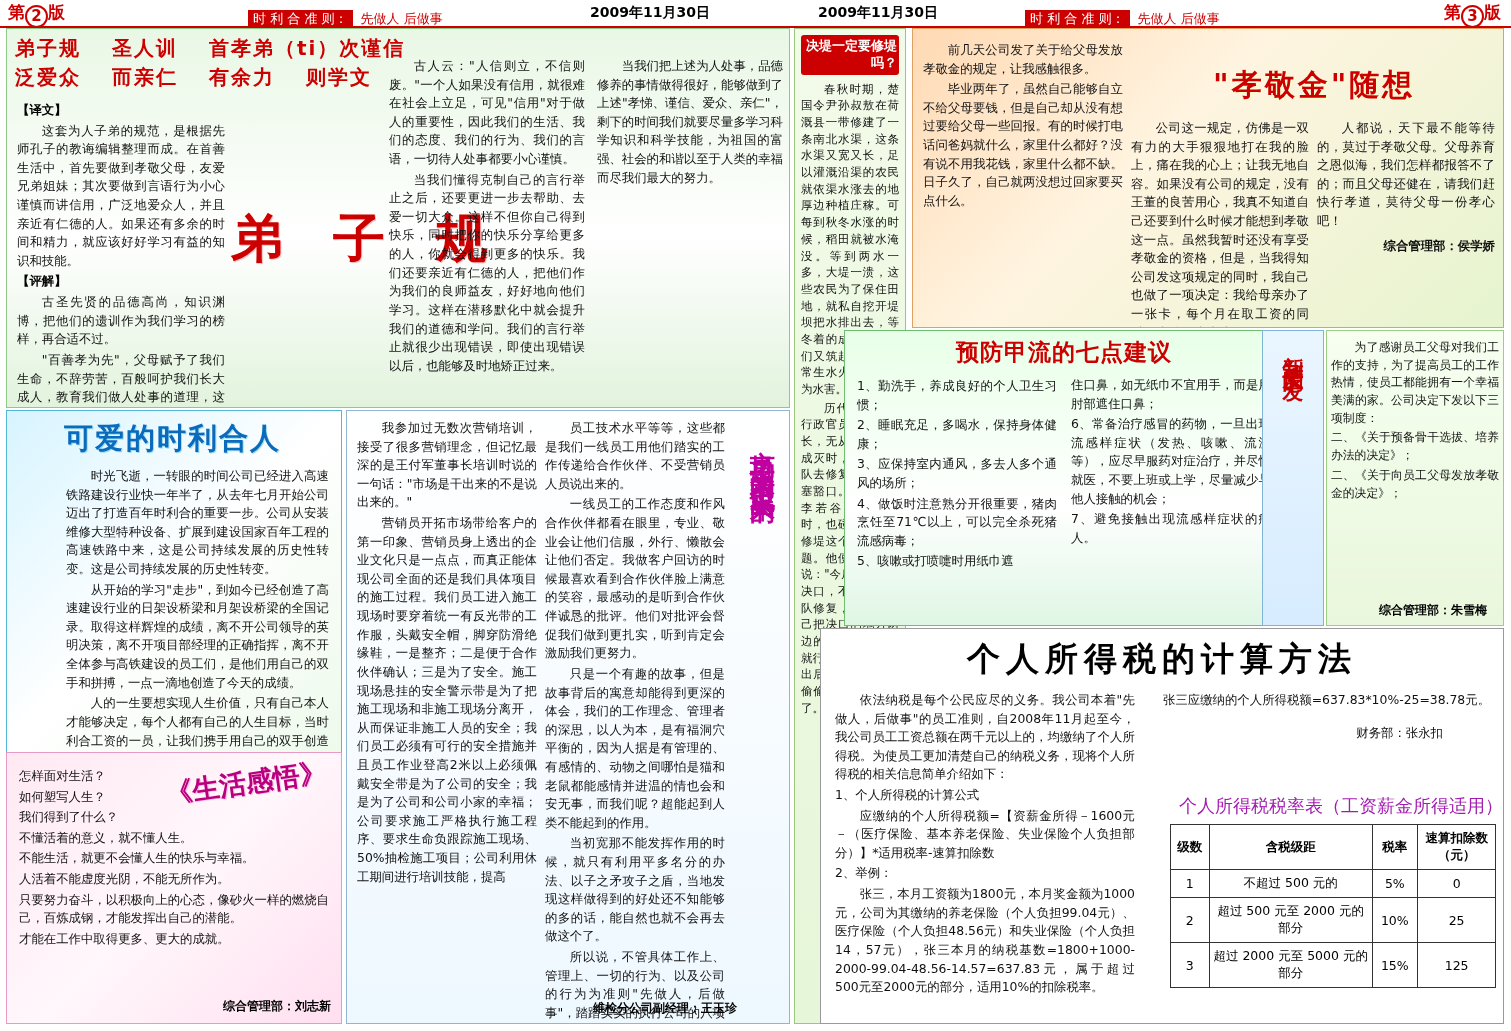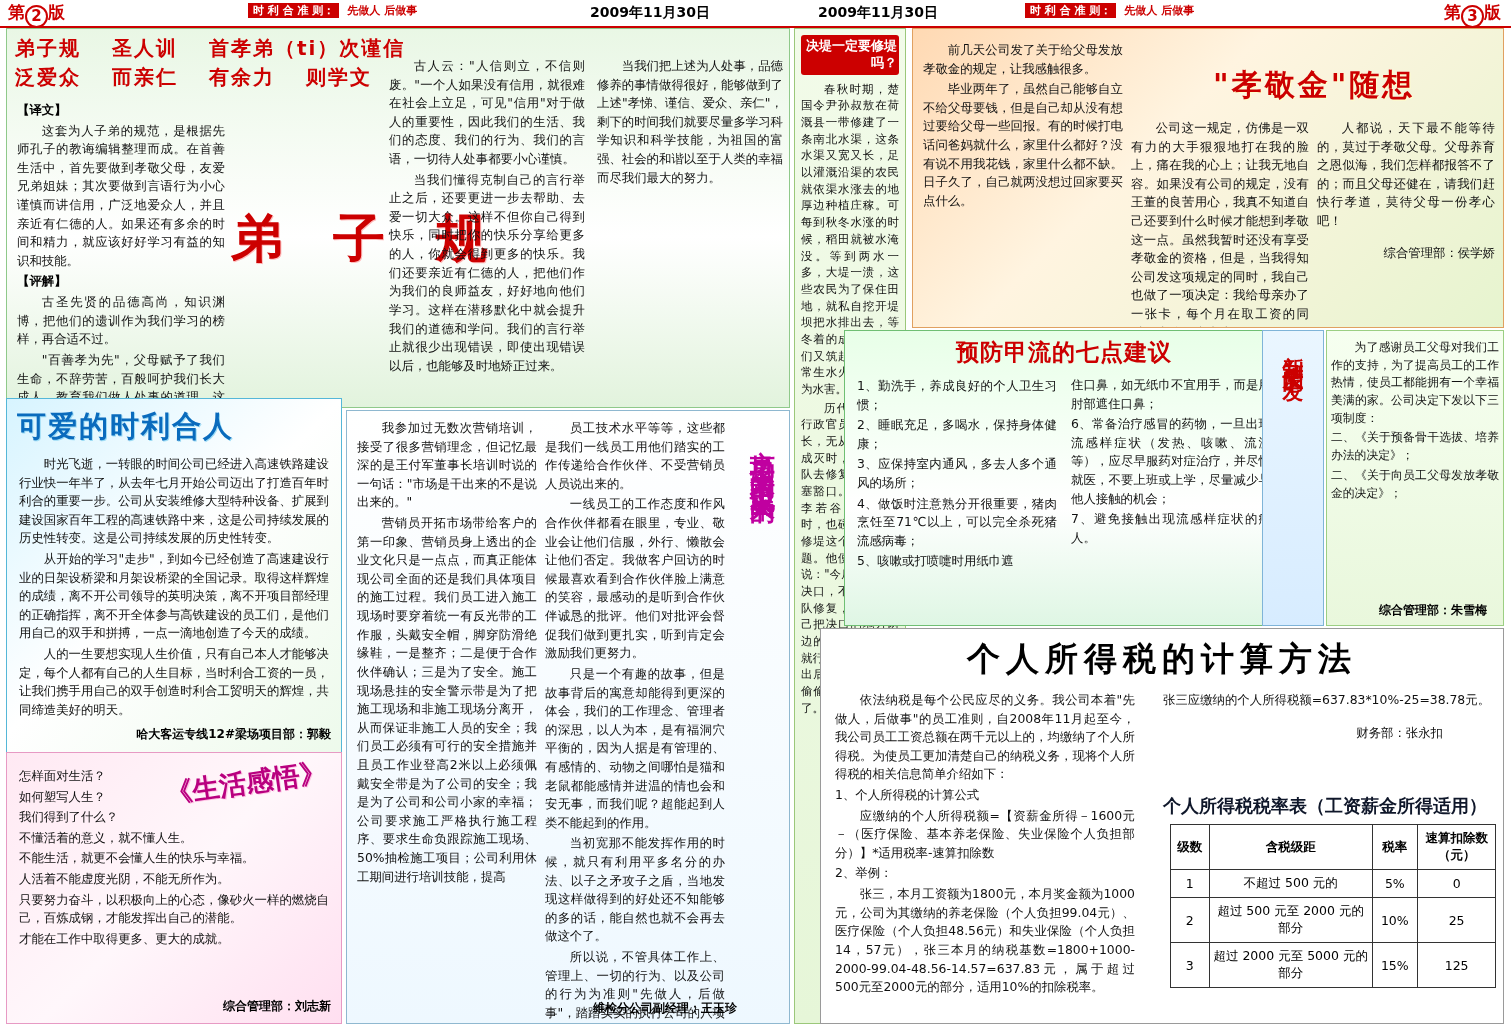--- a/index.html
+++ b/index.html
@@ -5,39 +5,39 @@
   html,body{margin:0;padding:0;background:#fff;}
   body{width:1511px;height:1031px;font-family:"DejaVu Sans","Liberation Sans",sans-serif;overflow:hidden;}
   .page{position:relative;width:1511px;height:1031px;}
 
   
   .topbar{position:absolute;top:0;height:26px;background:#fff;border-bottom:2px solid #c00;}
   .topbar-left{left:0;width:800px;}
   .topbar-right{left:800px;width:711px;}
   .pgnum{position:absolute;top:1px;font-size:17px;font-weight:bold;color:#c00;}
   .pgnum .circle{display:inline-block;border:2px solid #c00;border-radius:50%;width:19px;height:19px;line-height:19px;text-align:center;font-size:15px;vertical-align:-3px;}
-  .motto{position:absolute;top:3px;font-size:11px;font-weight:bold;}
+  .motto{position:absolute;top:10px;font-size:13px;font-weight:normal;}
   .motto .k{background:#c00;color:#fff;padding:1px 5px;}
   .motto .v{color:#c00;padding-left:8px;}
   .dateline{position:absolute;top:4px;font-size:14px;font-weight:bold;color:#000;}
 
   
   .blk{position:absolute;box-sizing:border-box;overflow:hidden;}
   .ztxt{font-family:"DejaVu Sans","Liberation Sans",sans-serif;font-size:12.4px;line-height:1.5;color:#111;text-align:justify;}
   .ztxt p{margin:0 0 2px 0;text-indent:2em;}
 
   
   #dizigui{left:6px;top:28px;width:784px;height:380px;background:linear-gradient(180deg,#e9f7e5 0%,#ffffff 55%,#e2f3dd 100%);border:1px solid #8fc98a;}
   .dzg-head{color:#c00;font-weight:bold;font-size:20px;letter-spacing:2px;padding:6px 8px 2px 8px;}
   .dzg-head span{margin-right:22px;}
   .dzg-big{position:absolute;left:224px;top:175px;font-size:52px;font-weight:bold;color:#c00;letter-spacing:16px;text-shadow:1px 1px 0 #fbb;}
   .lab{font-weight:bold;color:#000;}
 
   
-  #keai{left:6px;top:398px;width:336px;height:412px;background:linear-gradient(135deg,#d7f4ff 0%,#ffffff 45%,#eaf9e8 100%);border:1px solid #55b7d8;}
+  #keai{left:6px;top:410px;width:336px;height:412px;background:linear-gradient(135deg,#d7f4ff 0%,#ffffff 45%,#eaf9e8 100%);border:1px solid #55b7d8;padding-left:47px;}
   .keai-title{font-size:29px;font-weight:bold;color:#0a6bbd;padding:8px 0 4px 10px;letter-spacing:2px;
     text-shadow:1px 1px 0 #9ddcf5;}
   .sig{text-align:right;font-size:12px;font-weight:bold;padding:4px 10px 0 0;}
 
   
   #shenghuo{left:6px;top:752px;width:336px;height:272px;background:linear-gradient(135deg,#ffe9f3 0%,#fff7fb 50%,#ffdff0 100%);border:1px solid #e79ac4;}
   .sh-title{position:absolute;right:14px;top:12px;font-size:27px;font-weight:bold;color:#b8007f;transform:rotate(-8deg);
     text-shadow:1px 1px 0 #ffc2e4;}
 
   
@@ -58,21 +58,21 @@
 
   
   #xinzhidu{left:1262px;top:330px;width:62px;height:296px;background:linear-gradient(180deg,#eaf6ff 0%,#d7ecff 100%);border:1px solid #7fb4d8;}
   .xz-title{writing-mode:vertical-rl;margin:8px auto 0 auto;font-size:21px;font-weight:bold;color:#c00;letter-spacing:5px;height:260px;}
 
   #zhidu-text{left:1326px;top:330px;width:178px;height:296px;background:linear-gradient(180deg,#f6fff0 0%,#e9f7dc 100%);border:1px solid #9ccf83;}
 
   
   #geshui{left:820px;top:628px;width:684px;height:396px;background:#ffffff;border:1px solid #9a9a9a;}
   .gs-title{text-align:center;font-size:33px;font-weight:bold;color:#000;padding:8px 0 6px 0;letter-spacing:6px;}
-  .tbl-title{text-align:left;font-size:18px;font-weight:bold;color:#0f172a;padding:6px 0;}
+  .tbl-title{text-align:right;font-size:18px;font-weight:normal;color:#a21caf;padding:6px 0;}
   table.rate{border-collapse:collapse;width:96%;margin:0 auto;font-size:12.5px;}
   table.rate th,table.rate td{border:1px solid #333;text-align:center;padding:5px 2px;}
   table.rate th{font-weight:bold;}
 </style>
 </head>
 <body>
 
 <div class="page">
 
   <div class="topbar topbar-left">
@@ -181,21 +181,21 @@
     <div class="xj-title">"孝敬金"随想</div>
     <div class="ztxt" style="position:absolute;left:10px;top:12px;width:200px;height:275px;">
       <p>前几天公司发了关于给父母发放孝敬金的规定，让我感触很多。</p>
       <p>毕业两年了，虽然自己能够自立不给父母要钱，但是自己却从没有想过要给父母一些回报。有的时候打电话问爸妈就什么，家里什么都好？没有说不用我花钱，家里什么都不缺。日子久了，自己就两没想过回家要买点什么。</p>
     </div>
     <div class="ztxt" style="position:absolute;left:218px;top:90px;width:178px;height:200px;">
       <p>公司这一规定，仿佛是一双有力的大手狠狠地打在我的脸上，痛在我的心上；让我无地自容。如果没有公司的规定，没有王董的良苦用心，我真不知道自己还要到什么时候才能想到孝敬这一点。虽然我暂时还没有享受孝敬金的资格，但是，当我得知公司发这项规定的同时，我自己也做了一项决定：我给母亲办了一张卡，每个月在取工资的同时，也往母亲卡上存一百。一百虽然不多，但也是我的一份孝心。我想，不论是一百元钱，还是几万的钞票；不管是一片砖瓦还是一处豪宅，在"孝"的天平上应该是等值的。</p>
     </div>
     <div class="ztxt" style="position:absolute;left:404px;top:90px;width:178px;height:170px;">
       <p>人都说，天下最不能等待的，莫过于孝敬父母。父母养育之恩似海，我们怎样都报答不了的；而且父母还健在，请我们赶快行孝道，莫待父母一份孝心吧！</p>
-      <p style="text-indent:0;text-align:right;font-weight:normal;margin-top:13px;">综合管理部：侯学娇</p>
+      <p style="text-indent:0;text-align:right;font-weight:bold;margin-top:6px;">综合管理部：侯学娇</p>
     </div>
   </div>
 
   <div class="blk" id="yufang">
     <div class="yf-title">预防甲流的七点建议</div>
     <div class="ztxt" style="position:absolute;left:12px;top:46px;width:200px;height:240px;">
       <p style="text-indent:0">1、勤洗手，养成良好的个人卫生习惯；</p>
       <p style="text-indent:0">2、睡眠充足，多喝水，保持身体健康；</p>
       <p style="text-indent:0">3、应保持室内通风，多去人多个通风的场所；</p>
       <p style="text-indent:0">4、做饭时注意熟分开很重要，猪肉烹饪至71℃以上，可以完全杀死猪流感病毒；</p>

